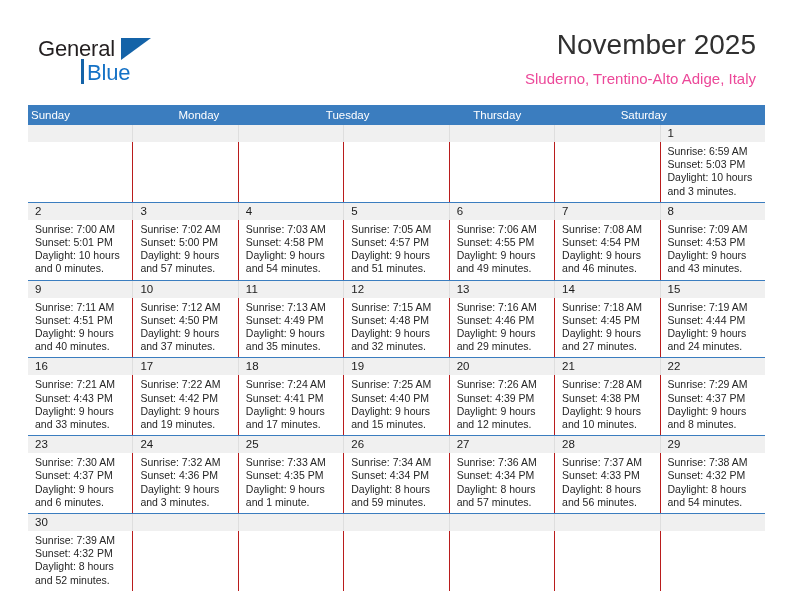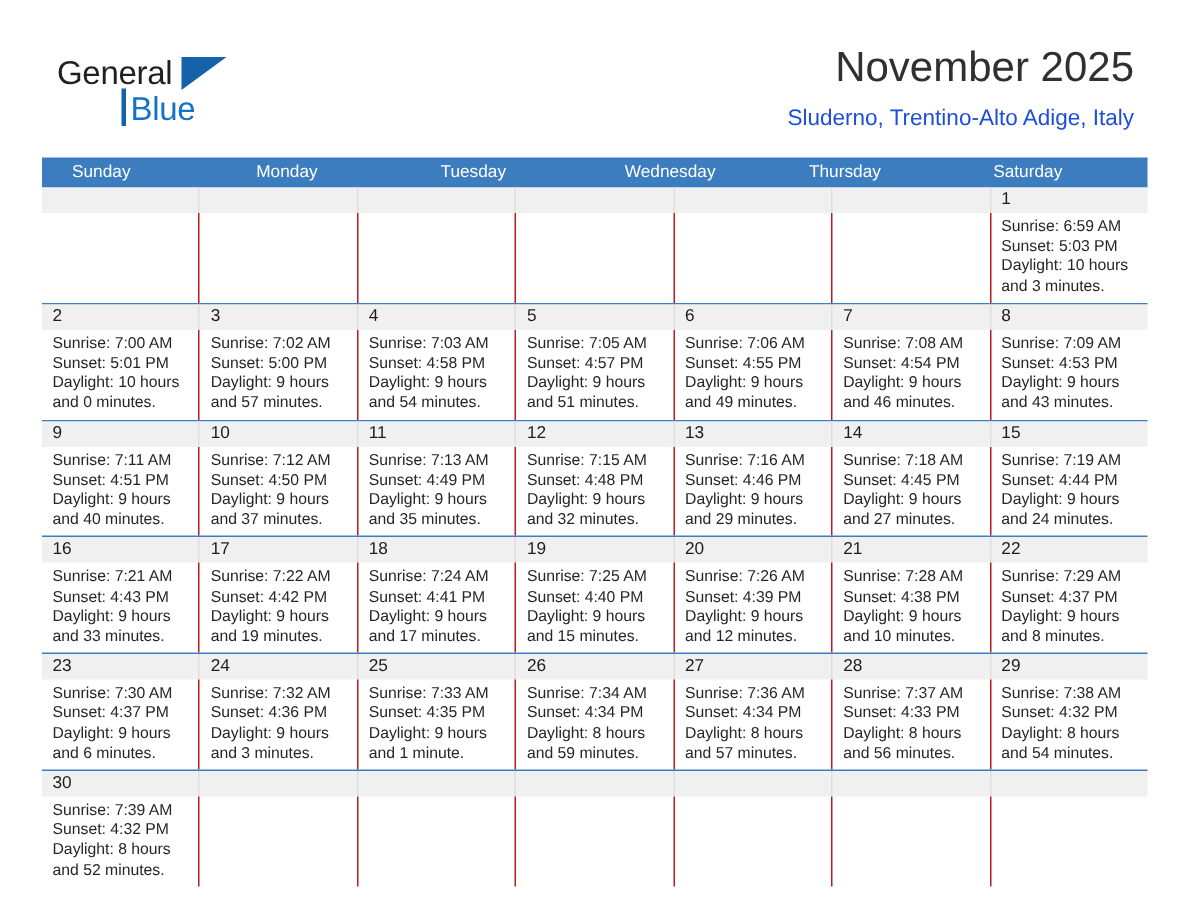--- a/index.html
+++ b/index.html
@@ -80,21 +80,21 @@
   }
   .cal-title {
     font-size: 28px;
     color: #303030;
     font-weight: normal;
     line-height: 34px;
     white-space: nowrap;
   }
   .cal-subtitle {
     font-size: 15px;
-    color: #1d4ed8;
+    color: #ec4899;
     line-height: 20px;
     margin-top: 7px;
     white-space: nowrap;
   }
 
   
   .calendar {
     position: absolute;
     left: 28px;
     top: 105px;
@@ -103,21 +103,21 @@
   .dow-row {
     display: flex;
     background: #3b7dbf;
     height: 20px;
   }
   .dow {
     flex: 1 1 0;
     color: #ffffff;
     font-size: 11.5px;
     line-height: 20px;
-    padding-left: 20px;
+    padding-left: 3px;
     box-sizing: border-box;
     white-space: nowrap;
     overflow: hidden;
   }
 
   .week {
     position: relative;
     border-top: 1.5px solid #3b7dbf;
   }
   .week:first-of-type {
@@ -179,21 +179,20 @@
       <div class="cal-subtitle">Sluderno, Trentino-Alto Adige, Italy</div>
     </div>
 
   </div>
 
   <div class="calendar">
     <div class="dow-row">
         <div class="dow">Sunday</div>
         <div class="dow">Monday</div>
         <div class="dow">Tuesday</div>
-        <div class="dow">Wednesday</div>
         <div class="dow">Thursday</div>
         <div class="dow">Saturday</div>
       </div>
     <div id="weeks-container">
         <div class="week">
           <div class="week-numbers">
             <div class="num-cell"></div>
             <div class="num-cell"></div>
             <div class="num-cell"></div>
             <div class="num-cell"></div>

